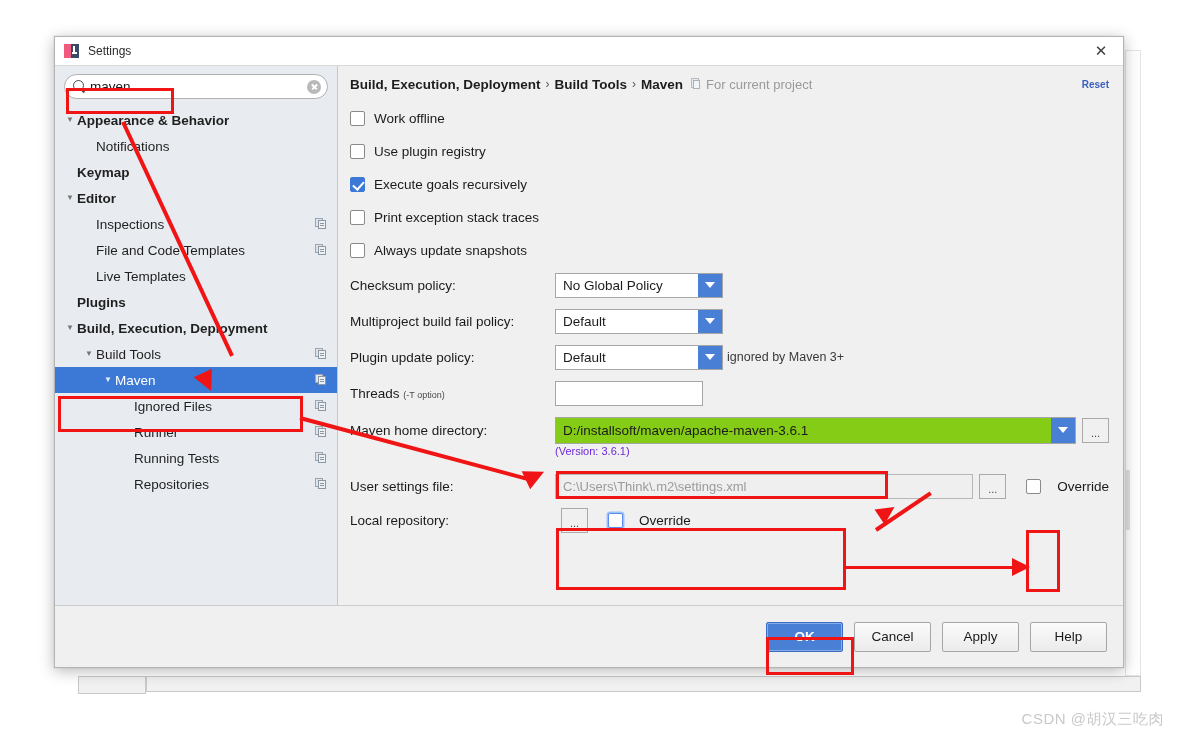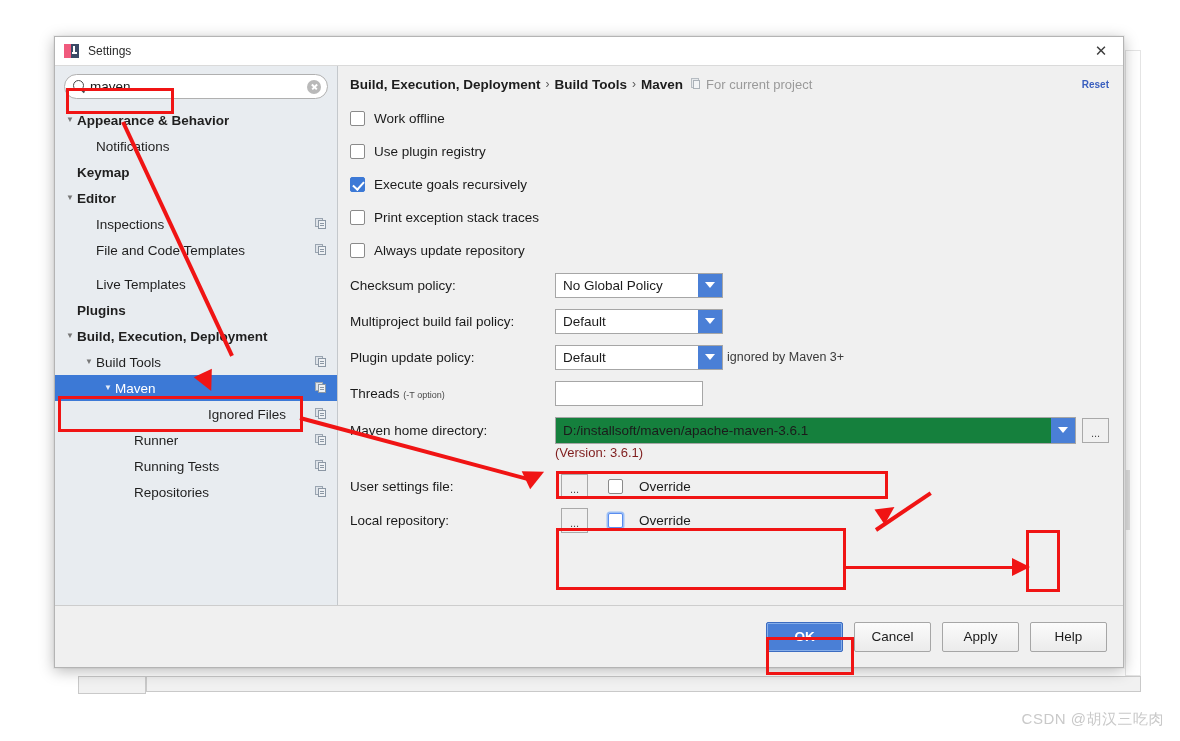--- a/index.html
+++ b/index.html
@@ -180,39 +180,39 @@
     content:""; width:0;height:0;border-left:5px solid transparent;
     border-right:5px solid transparent;border-top:6px solid #fff;
   }
   .note-right { font-size:12.5px; color:#3a3a3a; margin-left:4px; }
 
   .tinput {
     height:25px; width:148px; background:#fff; border:1px solid #a6a6a6;
   }
 
   .home-combo {
-    height:27px; flex:1 1 auto; background:#15803d; border:1px solid #a6a6a6;
+    height:27px; flex:1 1 auto; background:#84cc16; border:1px solid #a6a6a6;
     display:flex; align-items:center; max-width:525px;
   }
   .home-combo .val { flex:1 1 auto; padding-left:7px; font-size:13.5px; color:#1b1b1b;}
   .home-combo .arrow {
     width:24px; height:25px; background:#4a7fd6; flex:0 0 24px;
     display:flex;align-items:center;justify-content:center;
   }
   .home-combo .arrow::after{
     content:""; width:0;height:0;border-left:5px solid transparent;
     border-right:5px solid transparent;border-top:6px solid #fff;
   }
   .browse-btn {
     width:27px; height:25px; margin-left:6px; flex:0 0 27px;
     background:#f0f0f0; border:1px solid #a9a9a9;
     display:flex; align-items:flex-end; justify-content:center;
     font-size:11px; color:#4a4a4a; line-height:11px; padding-bottom:3px;
   }
-  .version-note { font-size:13px; color:#7f1d1d; padding-left:205px; margin-top:-4px; height:24px;}
+  .version-note { font-size:11px; color:#6d28d9; padding-left:205px; margin-top:-4px; height:24px;}
 
   .pathrow { height:34px; display:flex; align-items:center; }
   .pathinput {
     height:25px; flex:1 1 auto; max-width:537px;
     background:#efefef; border:1px solid #b6b6b6;
     display:flex; align-items:center;
     font-size:13px; color:#9b9b9b; padding-left:7px;
   }
   .pathbrowse {
     width:27px; height:25px; margin-left:6px; flex:0 0 27px;
@@ -328,21 +328,21 @@
             <div class="trow" style="padding-left: 27px;">
               <span class="arw blank">▼</span>
               <span class="lbl">File and Code Templates</span>
               <span class="copy-ic">
                 <i class="a"></i>
                 <i class="b"></i>
                 <i class="c"></i>
                 <i class="d"></i>
               </span>
             </div>
-            <div class="trow" style="padding-left: 27px; margin-top: 8px;">
+            <div class="trow" style="padding-left: 27px;">
               <span class="arw blank">▼</span>
               <span class="lbl">Live Templates</span>
             </div>
             <div class="trow bold" style="padding-left: 8px;">
               <span class="arw blank">▼</span>
               <span class="lbl">Plugins</span>
             </div>
             <div class="trow bold" style="padding-left: 8px;">
               <span class="arw">▼</span>
               <span class="lbl">Build, Execution, Deployment</span>
@@ -360,21 +360,21 @@
             <div class="trow sel" style="padding-left: 46px;">
               <span class="arw">▼</span>
               <span class="lbl">Maven</span>
               <span class="copy-ic">
                 <i class="a"></i>
                 <i class="b"></i>
                 <i class="c"></i>
                 <i class="d"></i>
               </span>
             </div>
-            <div class="trow" style="padding-left: 95px; margin-left: 44px;">
+            <div class="trow" style="padding-left: 65px;">
               <span class="arw blank">▼</span>
               <span class="lbl">Ignored Files</span>
               <span class="copy-ic">
                 <i class="a"></i>
                 <i class="b"></i>
                 <i class="c"></i>
                 <i class="d"></i>
               </span>
             </div>
             <div class="trow" style="padding-left: 65px;">
@@ -439,21 +439,21 @@
               <div class="cbrow">
                 <span class="cbox checked"></span>
                 <span class="cblabel">Execute goals recursively</span>
               </div>
               <div class="cbrow">
                 <span class="cbox"></span>
                 <span class="cblabel">Print exception stack traces</span>
               </div>
               <div class="cbrow">
                 <span class="cbox"></span>
-                <span class="cblabel">Always update repository</span>
+                <span class="cblabel">Always update snapshots</span>
               </div>
             </div>
           <div id="combos">
               <div class="frow">
                 <span class="flabel">Checksum policy:</span>
                 <span class="combo">
                   <span class="val">No Global Policy</span>
                   <span class="arrow"></span>
                 </span>
               </div>
@@ -487,20 +487,21 @@
             <span class="home-combo">
               <span class="val">D:/installsoft/maven/apache-maven-3.6.1</span>
               <span class="arrow"></span>
             </span>
             <span class="browse-btn">...</span>
           </div>
           <div class="version-note">(Version: 3.6.1)</div>
 
           <div class="pathrow">
             <span class="flabel">User settings file:</span>
+            <span class="pathinput">C:\Users\Think\.m2\settings.xml</span>
             <span class="pathbrowse">...</span>
             <span class="ovr">
               <span class="cbox"></span>
               <span class="cblabel">Override</span>
             </span>
           </div>
 
           <div class="pathrow">
             <span class="flabel">Local repository:</span>
             <span class="pathbrowse">...</span>

